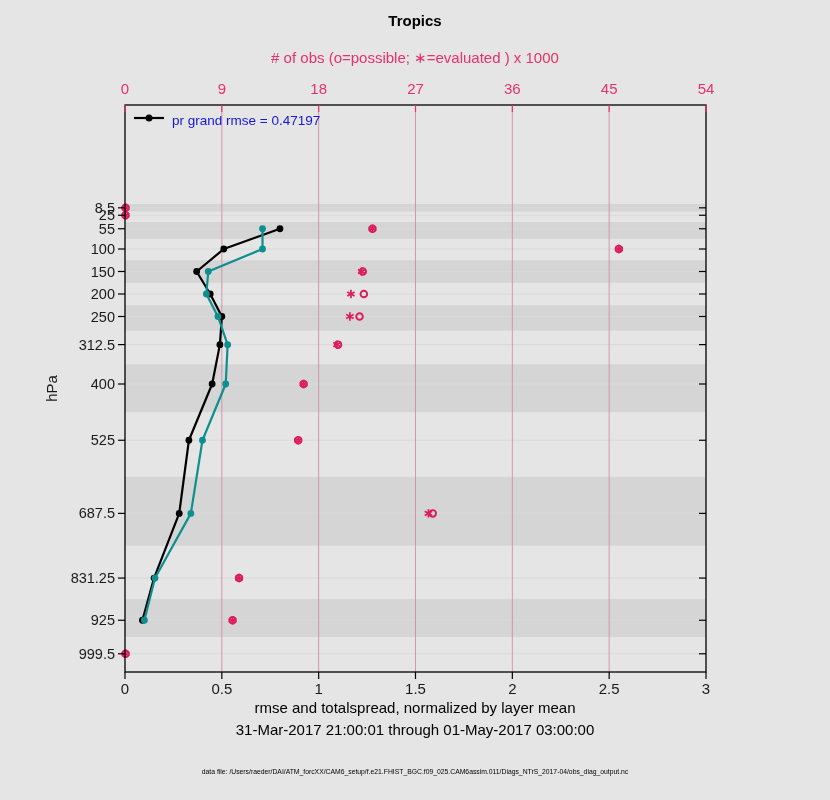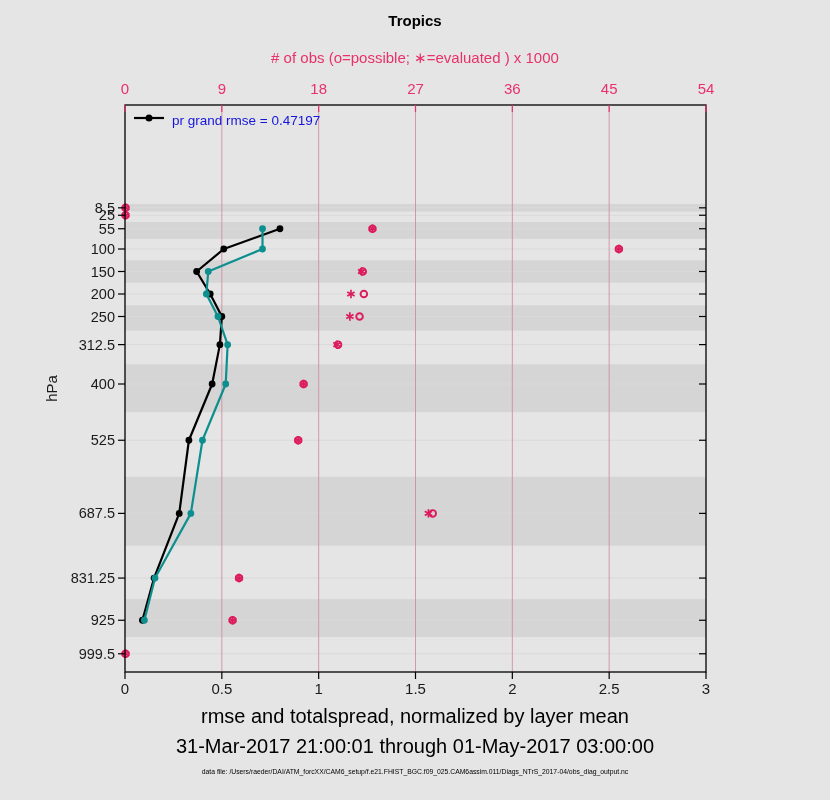--- a/index.html
+++ b/index.html
@@ -9,21 +9,21 @@
   }
   .title-block{position:absolute;left:0;top:10px;width:830px;text-align:center;}
   .title-line{font-size:15px;font-weight:bold;color:#000;line-height:21px;}
   .obs-label{position:absolute;left:0;top:49px;width:830px;text-align:center;
     font-size:15px;color:#e8316b;}
   .legend{position:absolute;left:133px;top:113px;}
   .legend-row{display:flex;align-items:flex-start;height:19px;}
   .legend-row svg{display:block;margin-right:7px;}
   .legend-text{font-size:13.5px;color:#1515dd;white-space:nowrap;}
   .xlabel-block{position:absolute;left:0;top:697px;width:830px;text-align:center;}
-  .xlabel-line{font-size:20px;color:#000;line-height:22px;margin-top:8px;}
+  .xlabel-line{font-size:15px;color:#000;line-height:22px;}
   .footer{position:absolute;left:0;top:768px;width:830px;text-align:center;
     font-size:6.8px;color:#000;}
   svg text{font-family:"Liberation Sans", sans-serif;}
 </style>
 </head>
 <body>
 
 <div id="screen">
 
   <div class="title-block">

